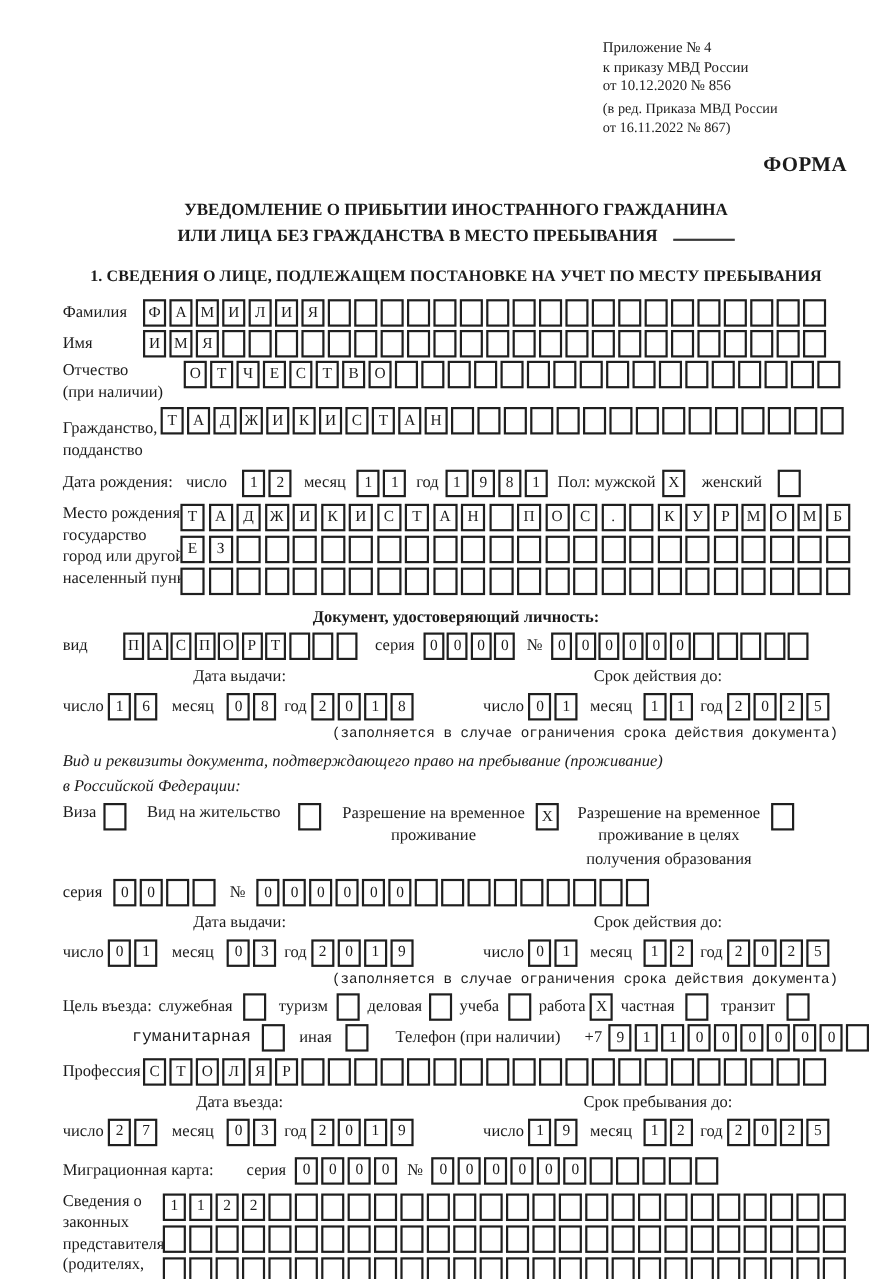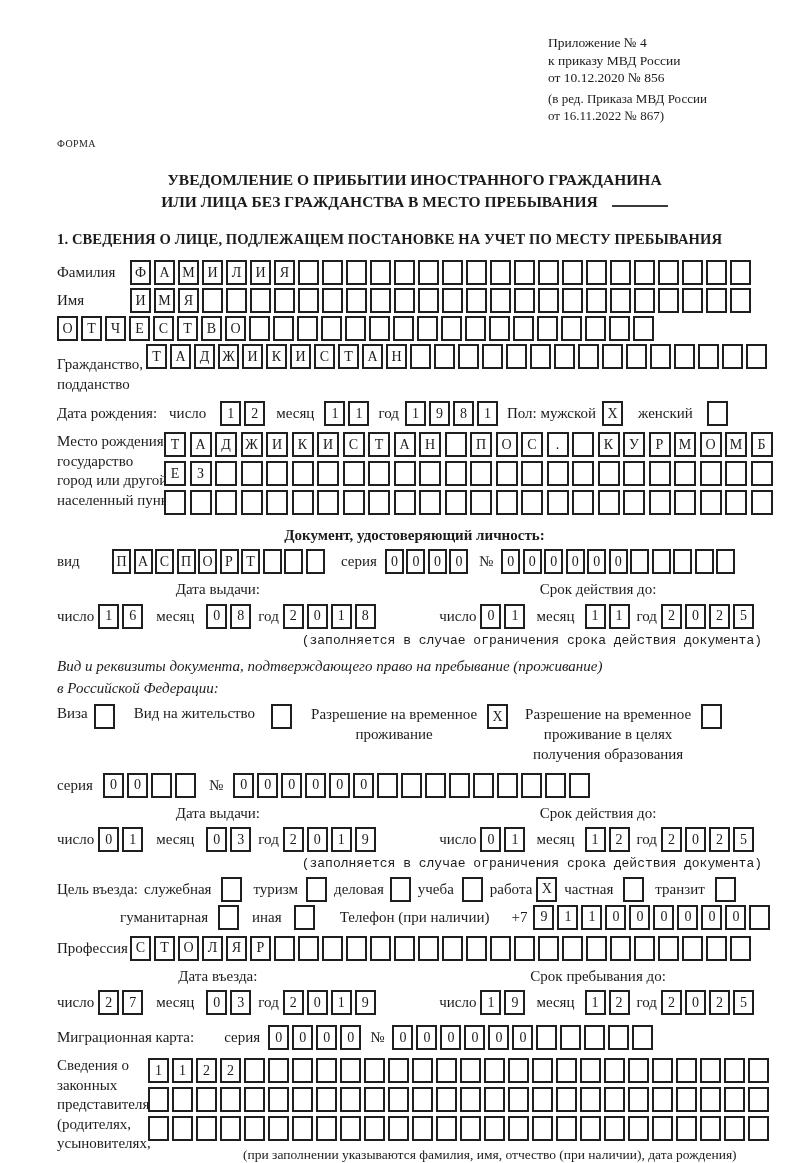--- a/index.html
+++ b/index.html
@@ -4,24 +4,24 @@
 <style>
   html,body{margin:0;padding:0;}
   body{
     width:800px;height:1163px;overflow:hidden;background:#ffffff;
     font-family:"Liberation Serif","DejaVu Serif",serif;
     color:#1b1b1b;font-size:15px;line-height:1.25;
   }
   .page{box-sizing:border-box;width:800px;height:955px;padding:34px 28px 10px 57px;}
   .hdr{width:222px;margin-left:auto;margin-right:2px;font-size:13.5px;line-height:1.3;}
   .hdr .g2{margin-top:4px;font-size:13px;}
-  .forma{font-weight:normal;margin:14px 2px 0 0;font-size:10px;letter-spacing:.4px;}
+  .forma{font-weight:bold;text-align:right;margin:14px 2px 0 0;font-size:19px;letter-spacing:.4px;}
   .title{text-align:center;font-weight:bold;font-size:15.5px;margin-top:18px;line-height:1.45;}
   .blank{display:inline-block;width:56px;border-bottom:2px solid #3a3a3a;height:14px;margin-left:14px;}
-  .sec-head{text-align:left;font-weight:bold;font-size:14.6px;margin:16px 0 12px 0;letter-spacing:.1px;}
+  .sec-head{text-align:center;font-weight:bold;font-size:14.6px;margin:16px 0 12px 0;letter-spacing:.1px;}
   .row{display:flex;align-items:center;margin:3px 0;white-space:nowrap;}
   .row.top{align-items:flex-start;}
   .lbl{flex:0 0 auto;}
   .stack{display:flex;flex-direction:column;line-height:1.3;}
   .boxes{display:flex;flex:0 0 auto;}
   .cbox{
     box-sizing:border-box;flex:0 0 auto;width:21px;height:25px;margin-right:3px;
     border:2px solid #1f1f1f;display:flex;align-items:center;justify-content:center;
     font-size:14px;background:#fff;
   }
@@ -123,20 +123,24 @@
         <span class="cbox"></span>
         <span class="cbox"></span>
         <span class="cbox"></span>
         <span class="cbox"></span>
         <span class="cbox"></span>
         <span class="cbox"></span>
       </span>
   </div>
 
   <div class="row top">
+    <span class="lbl w110 stack">
+      <span>Отчество</span>
+      <span>(при наличии)</span>
+    </span>
     <span class="boxes">
         <span class="cbox">О</span>
         <span class="cbox">Т</span>
         <span class="cbox">Ч</span>
         <span class="cbox">Е</span>
         <span class="cbox">С</span>
         <span class="cbox">Т</span>
         <span class="cbox">В</span>
         <span class="cbox">О</span>
         <span class="cbox"></span>
@@ -532,21 +536,21 @@
     <span class="boxes ml10">
         <span class="cbox"></span>
       </span>
     <span class="lbl ml8">транзит</span>
     <span class="boxes ml10">
         <span class="cbox"></span>
       </span>
   </div>
 
   <div class="row">
-    <span class="lbl" style="margin-left:63px;">гуманитарная</span>
+    <span class="lbl" style="margin-left:63px;font-family:Liberation Mono, monospace;">гуманитарная</span>
     <span class="boxes ml10">
         <span class="cbox"></span>
       </span>
     <span class="lbl ml10">иная</span>
     <span class="boxes ml12">
         <span class="cbox"></span>
       </span>
     <span class="lbl ml22">Телефон (при наличии)</span>
     <span class="lbl ml22">+7</span>
     <span class="boxes ml6">

